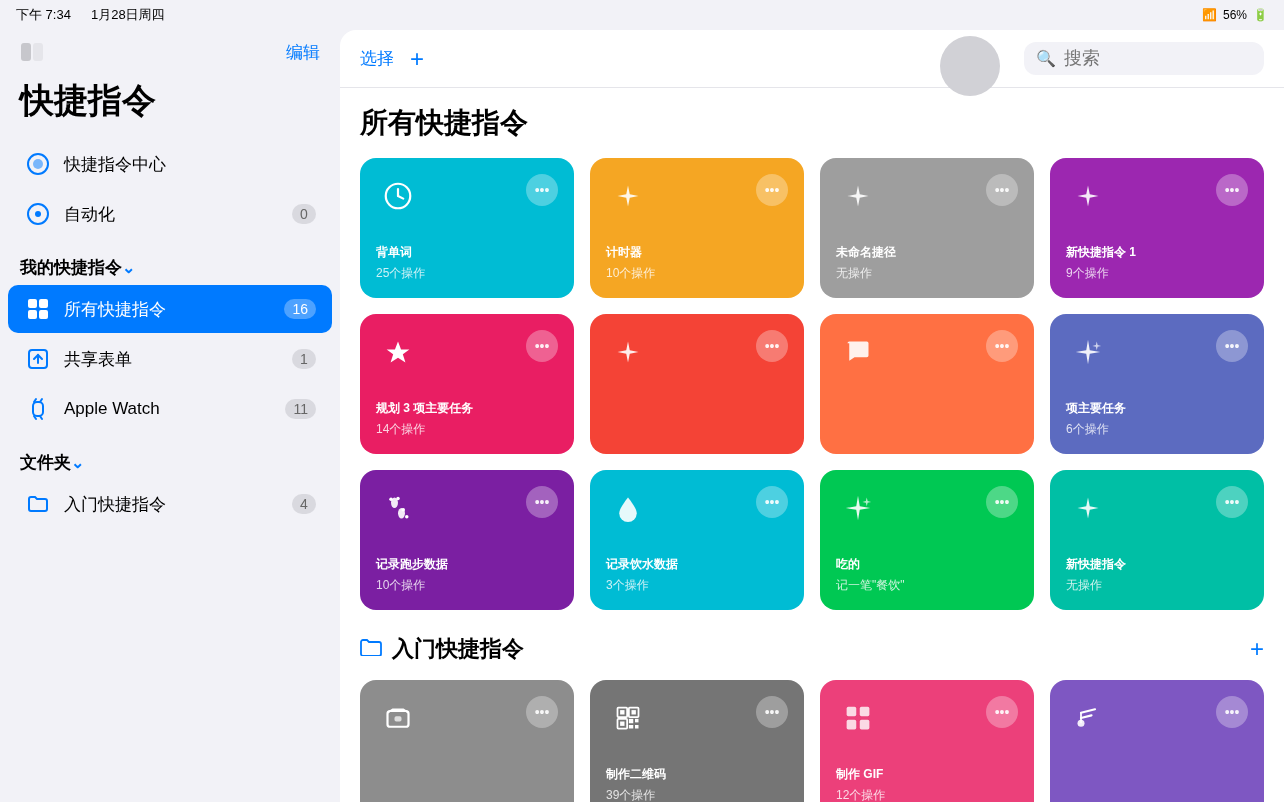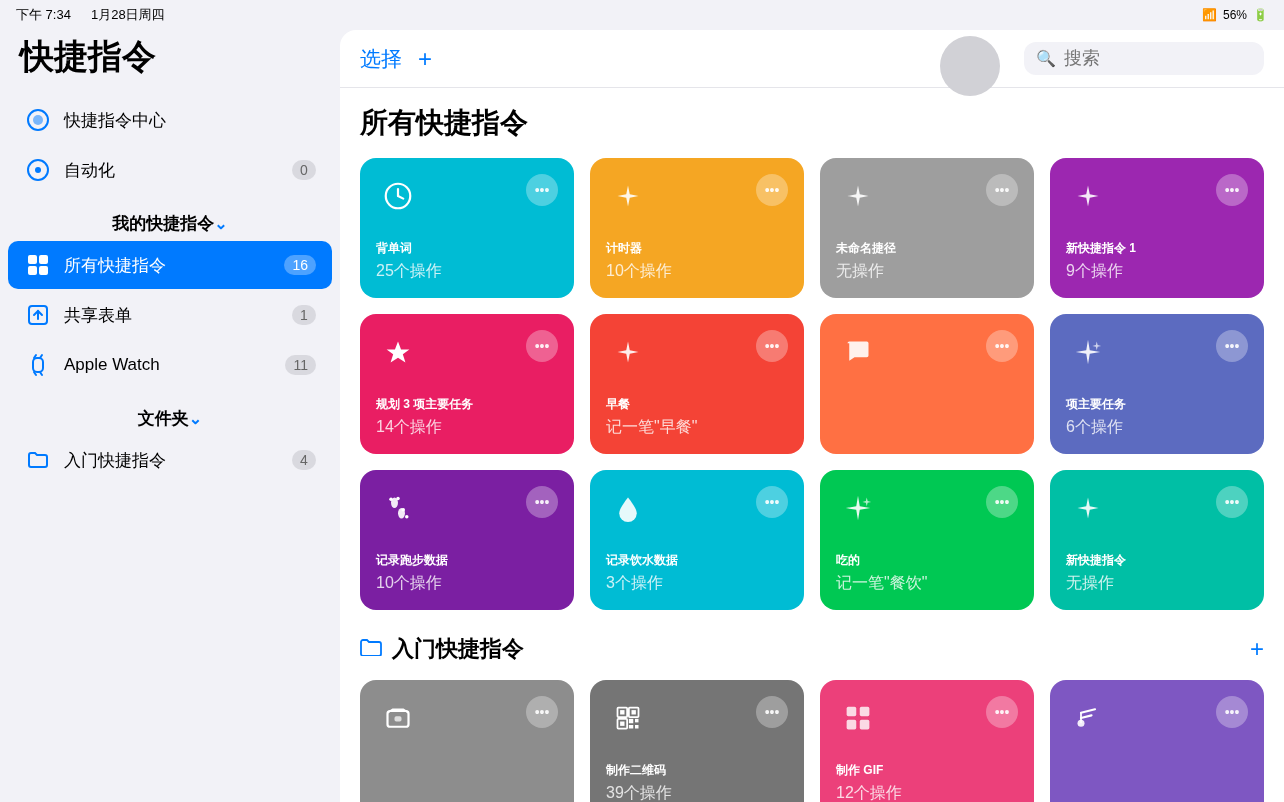--- a/index.html
+++ b/index.html
@@ -101,21 +101,21 @@
       text-align: center;
     }
     .sidebar-item.active .item-badge {
       background: rgba(255,255,255,0.3);
       color: #fff;
     }
 
     .sidebar-section-header {
       display: flex;
       align-items: center;
-      justify-content: center;
+      justify-content: flex-start;
       padding: 16px 20px 6px 20px;
       font-size: 17px;
       font-weight: 600;
       color: #000;
     }
     .sidebar-section-header .chevron {
       color: #007aff;
       font-size: 16px;
     }
 
@@ -130,21 +130,21 @@
     }
     .content-header {
       display: flex;
       align-items: center;
       padding: 12px 20px;
       gap: 16px;
       border-bottom: 1px solid #e5e5ea;
       flex-shrink: 0;
     }
     .content-header-left { display: flex; align-items: center; gap: 16px; }
-    .select-btn { color: #007aff; font-size: 21px; cursor: pointer; }
+    .select-btn { color: #007aff; font-size: 17px; cursor: pointer; }
     .add-btn { color: #007aff; font-size: 24px; cursor: pointer; line-height: 1; }
 
     .search-bar {
       margin-left: auto;
       display: flex;
       align-items: center;
       background: #f2f2f7;
       border-radius: 12px;
       padding: 6px 12px;
       gap: 8px;
@@ -222,21 +222,21 @@
       cursor: pointer;
     }
     .card-bottom { margin-top: auto; }
     .card-title {
       font-size: 12px;
       font-weight: 600;
       color: #fff;
       margin-bottom: 4px;
     }
     .card-subtitle {
-      font-size: 16px;
+      font-size: 12px;
       color: rgba(255,255,255,0.8);
     }
 
     
     .folder-section-header {
       display: flex;
       align-items: center;
       justify-content: space-between;
       margin-bottom: 16px;
     }
@@ -265,20 +265,29 @@
     <span>📶</span>
     <span>56%</span>
     <span>🔋</span>
   </div>
 </div>
 
 <div class="app-container">
 
   <div class="sidebar">
 
+    <div class="sidebar-header">
+      <div class="sidebar-toggle">
+        <svg width="22" height="18" viewBox="0 0 22 18" fill="none">
+          <rect x="0" y="0" width="10" height="18" rx="3" fill="#c7c7cc"></rect>
+          <rect x="12" y="0" width="10" height="18" rx="3" fill="#e5e5ea"></rect>
+        </svg>
+      </div>
+      <span class="sidebar-edit-btn">编辑</span>
+    </div>
 
     <div class="sidebar-title">快捷指令</div>
 
     <div class="sidebar-item">
       <div class="item-icon">
         <svg width="24" height="24" viewBox="0 0 24 24">
             <circle cx="12" cy="12" r="10" stroke="#007aff" stroke-width="2" fill="none"></circle>
             <circle cx="12" cy="12" r="5" fill="#007aff" opacity="0.5"></circle>
           </svg>
       </div>
@@ -450,24 +459,20 @@
       </div>
     </div>
           <div class="card" style="background: rgb(244, 67, 54);">
       <div class="card-top">
         <div class="card-icon">
           <svg width="28" height="28" viewBox="0 0 32 32">
                   <path d="M16 4 L18 14 L28 16 L18 18 L16 28 L14 18 L4 16 L14 14 Z" fill="white" opacity="0.9"></path>
                 </svg>
         </div>
         <div class="card-menu-btn">•••</div>
-      </div>
-      <div class="card-bottom">
-        <div class="card-title">早餐</div>
-        <div class="card-subtitle">记一笔"早餐"</div>
       </div>
     </div>
           <div class="card" style="background: rgb(255, 112, 67);">
       <div class="card-top">
         <div class="card-icon">
           <svg width="28" height="28" viewBox="0 0 32 32">
                   <path d="M4 6a2 2 0 012-2h20a2 2 0 012 2v14a2 2 0 01-2 2H12l-6 4V6z" fill="white" opacity="0.9"></path>
                 </svg>
         </div>
         <div class="card-menu-btn">•••</div>

